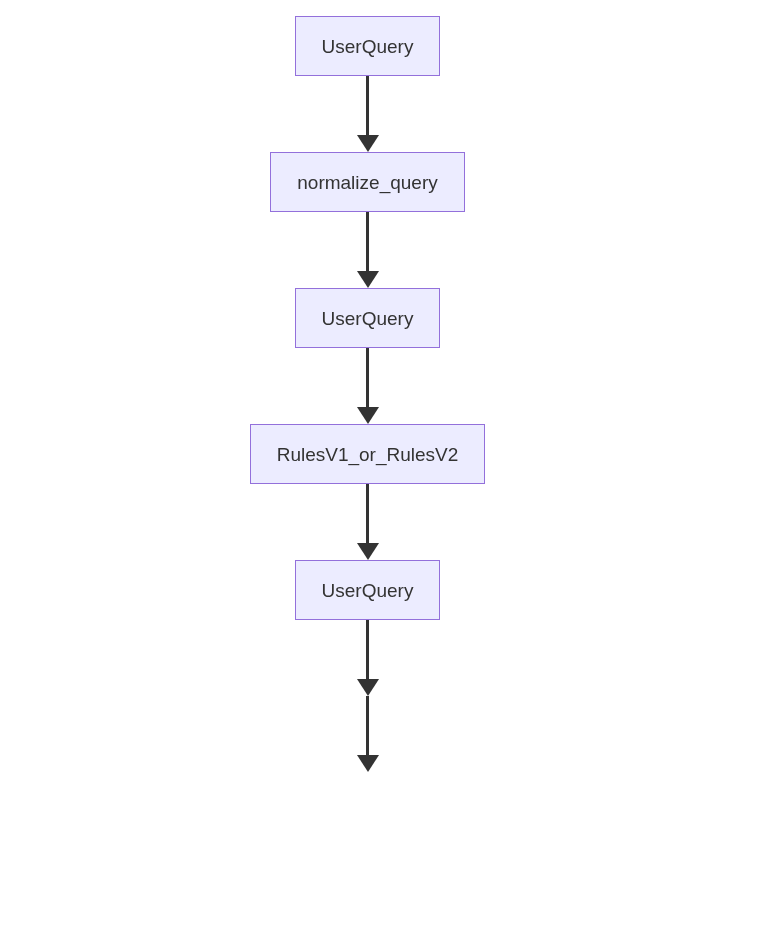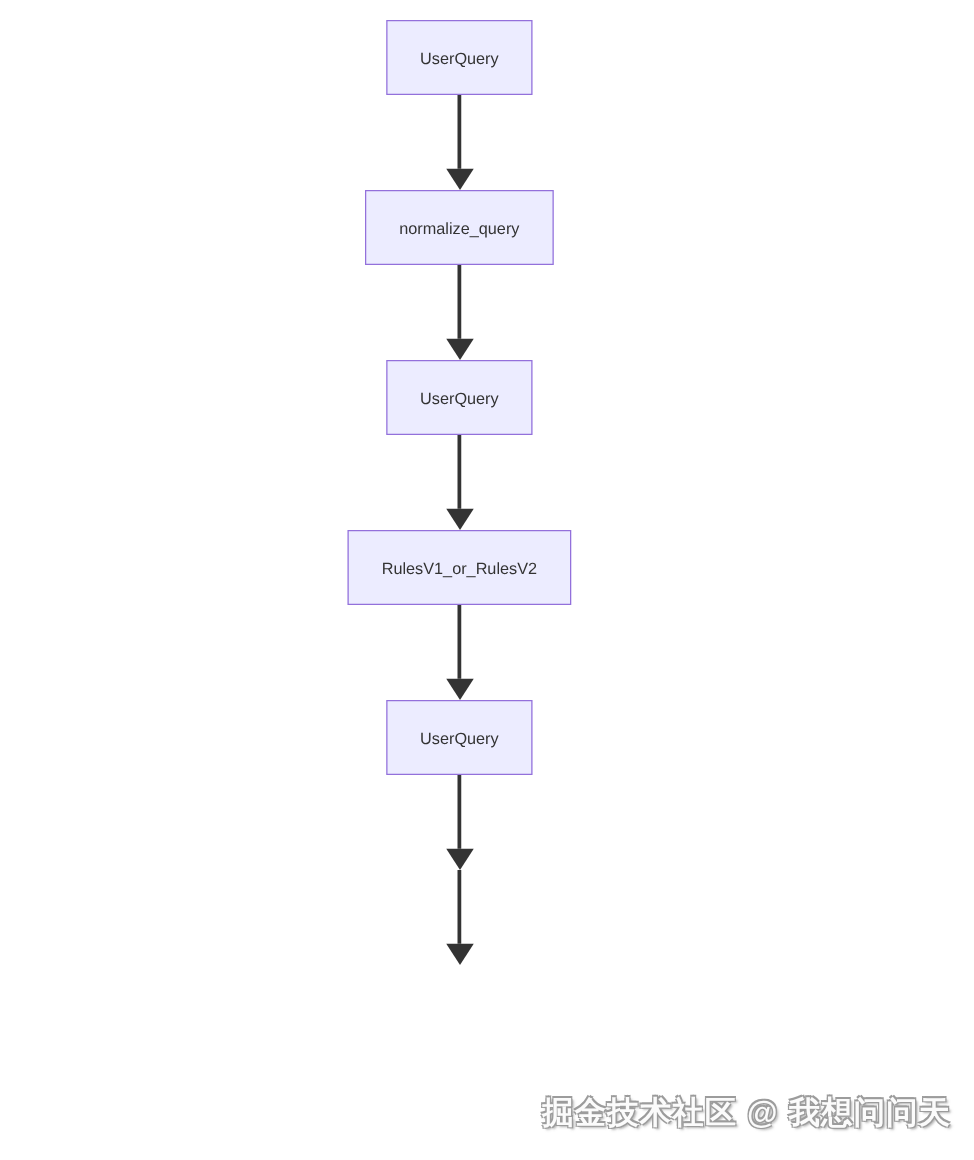--- a/index.html
+++ b/index.html
@@ -24,21 +24,21 @@
   }
   .node {
     height: 60px;
     padding: 4px 26px;
     display: flex;
     align-items: center;
     justify-content: center;
     background: #ECECFF;
     border: 1.5px solid #9370DB;
     color: #333333;
-    font-size: 13px;
+    font-size: 19px;
     line-height: 1;
     white-space: nowrap;
   }
   .connector {
     height: 76px;
     display: flex;
     flex-direction: column;
     align-items: center;
   }
   .connector .line {
@@ -123,15 +123,14 @@
 
 
     <div class="connector">
       <div class="line"></div>
       <div class="head"></div>
     </div>
 
 
   </div>
 
-  <div class="watermark">掘金技术社区 @ 我想问问天</div>
 
 </div>
 
 </body></html>

